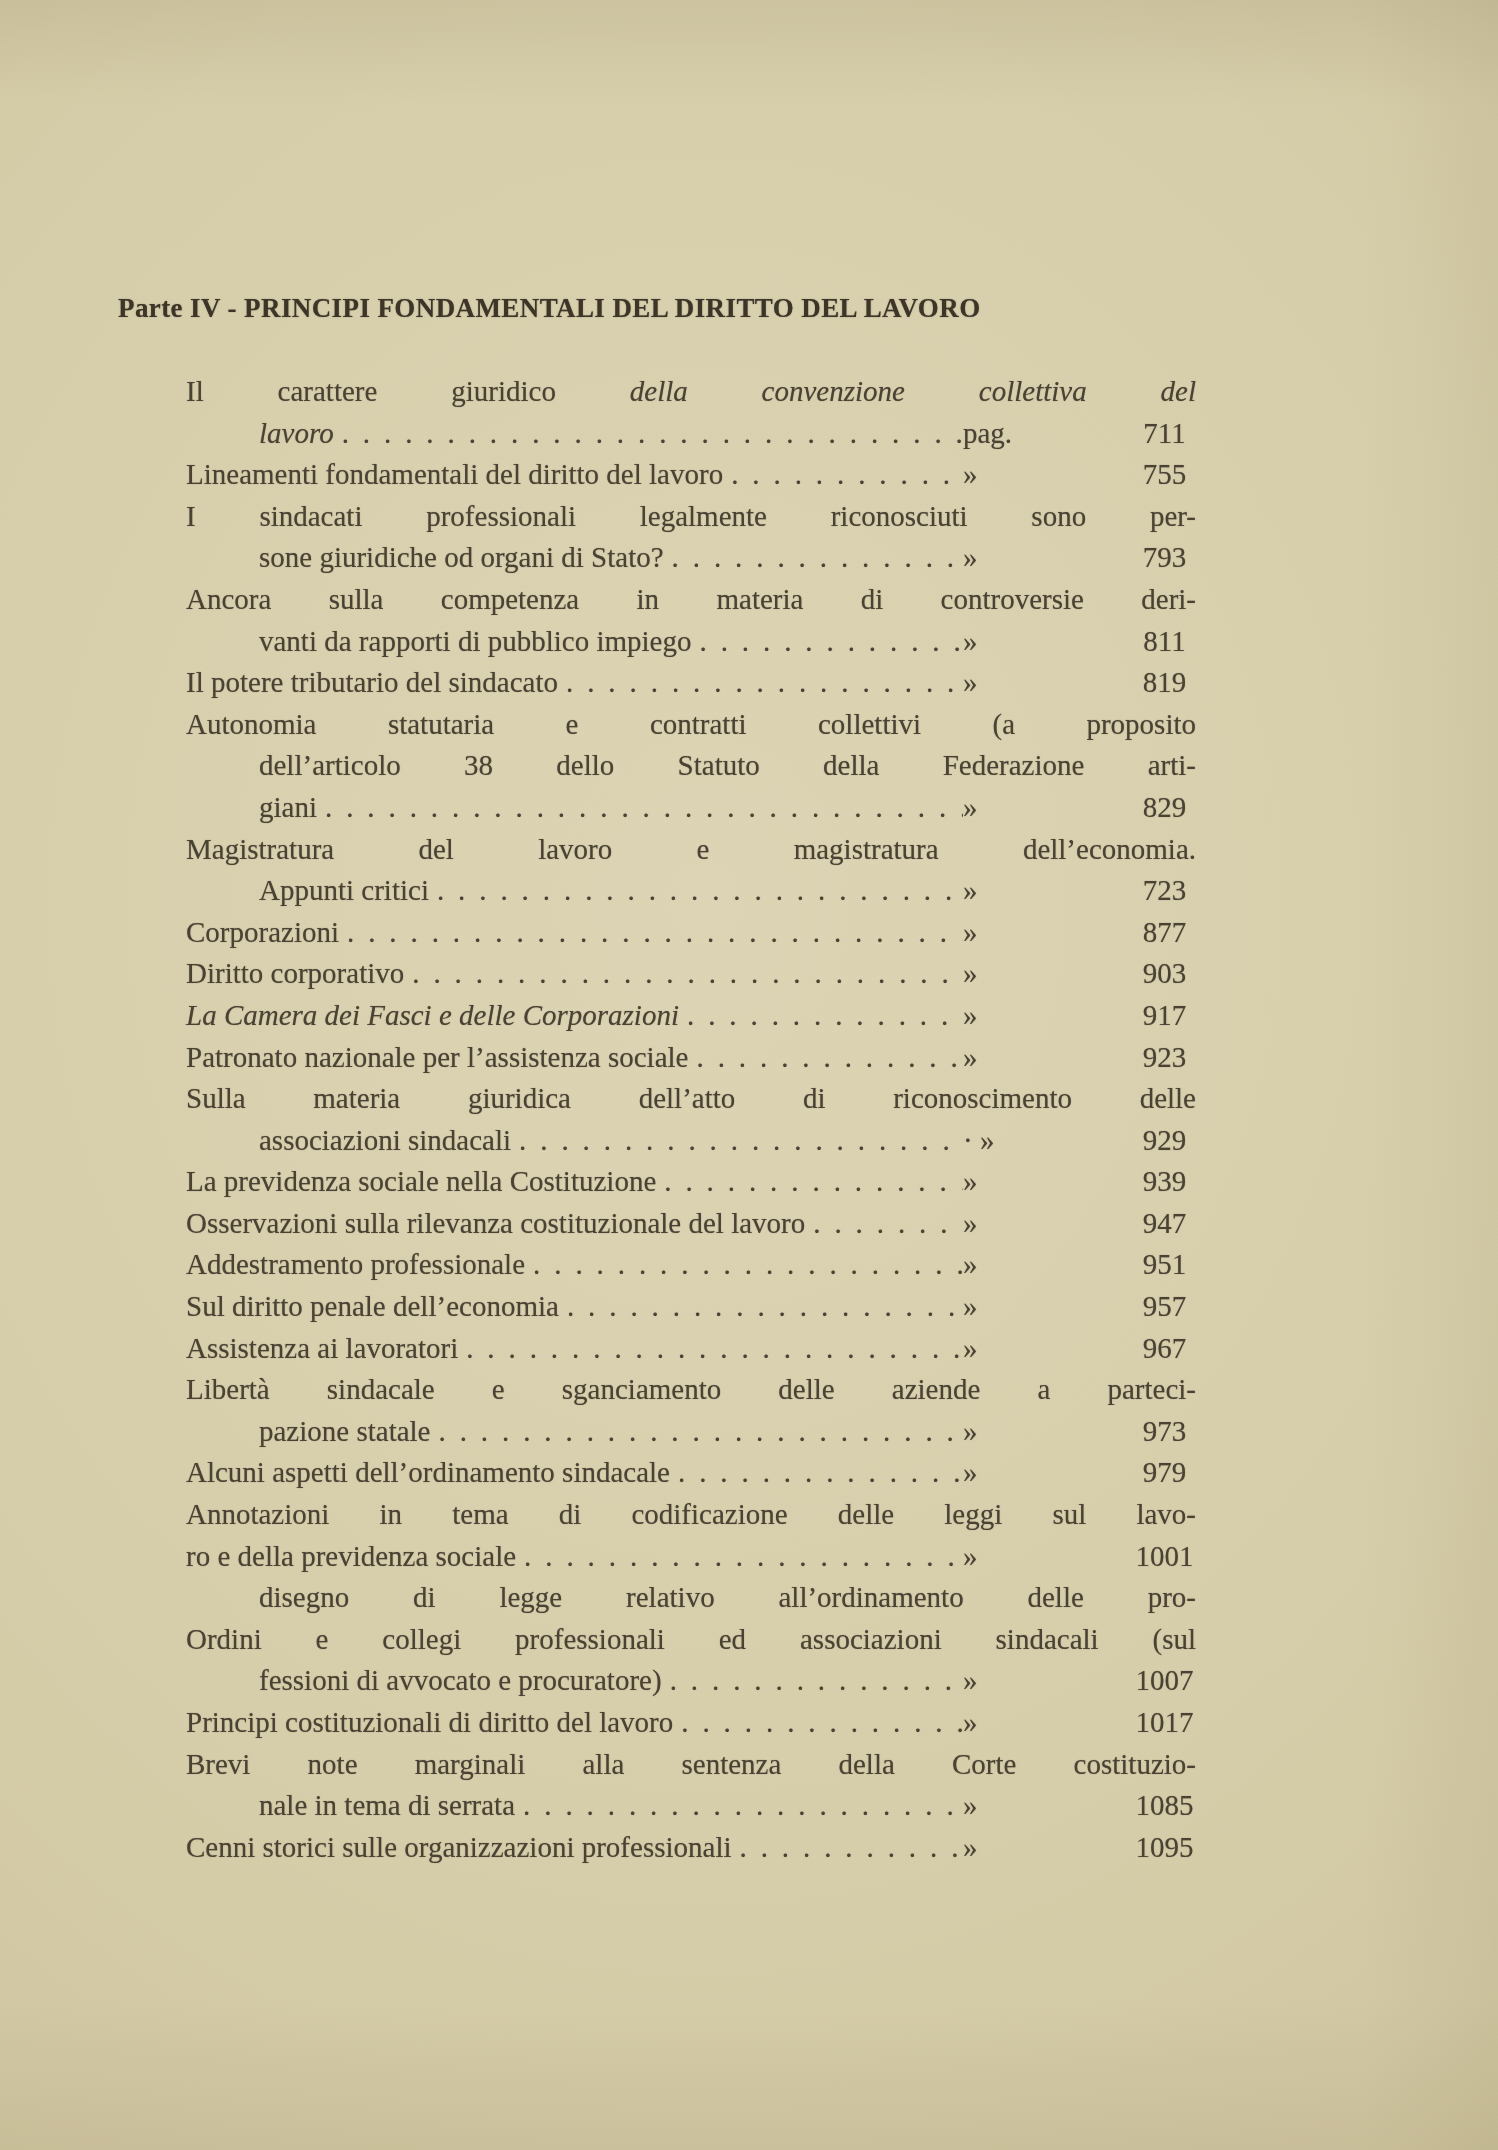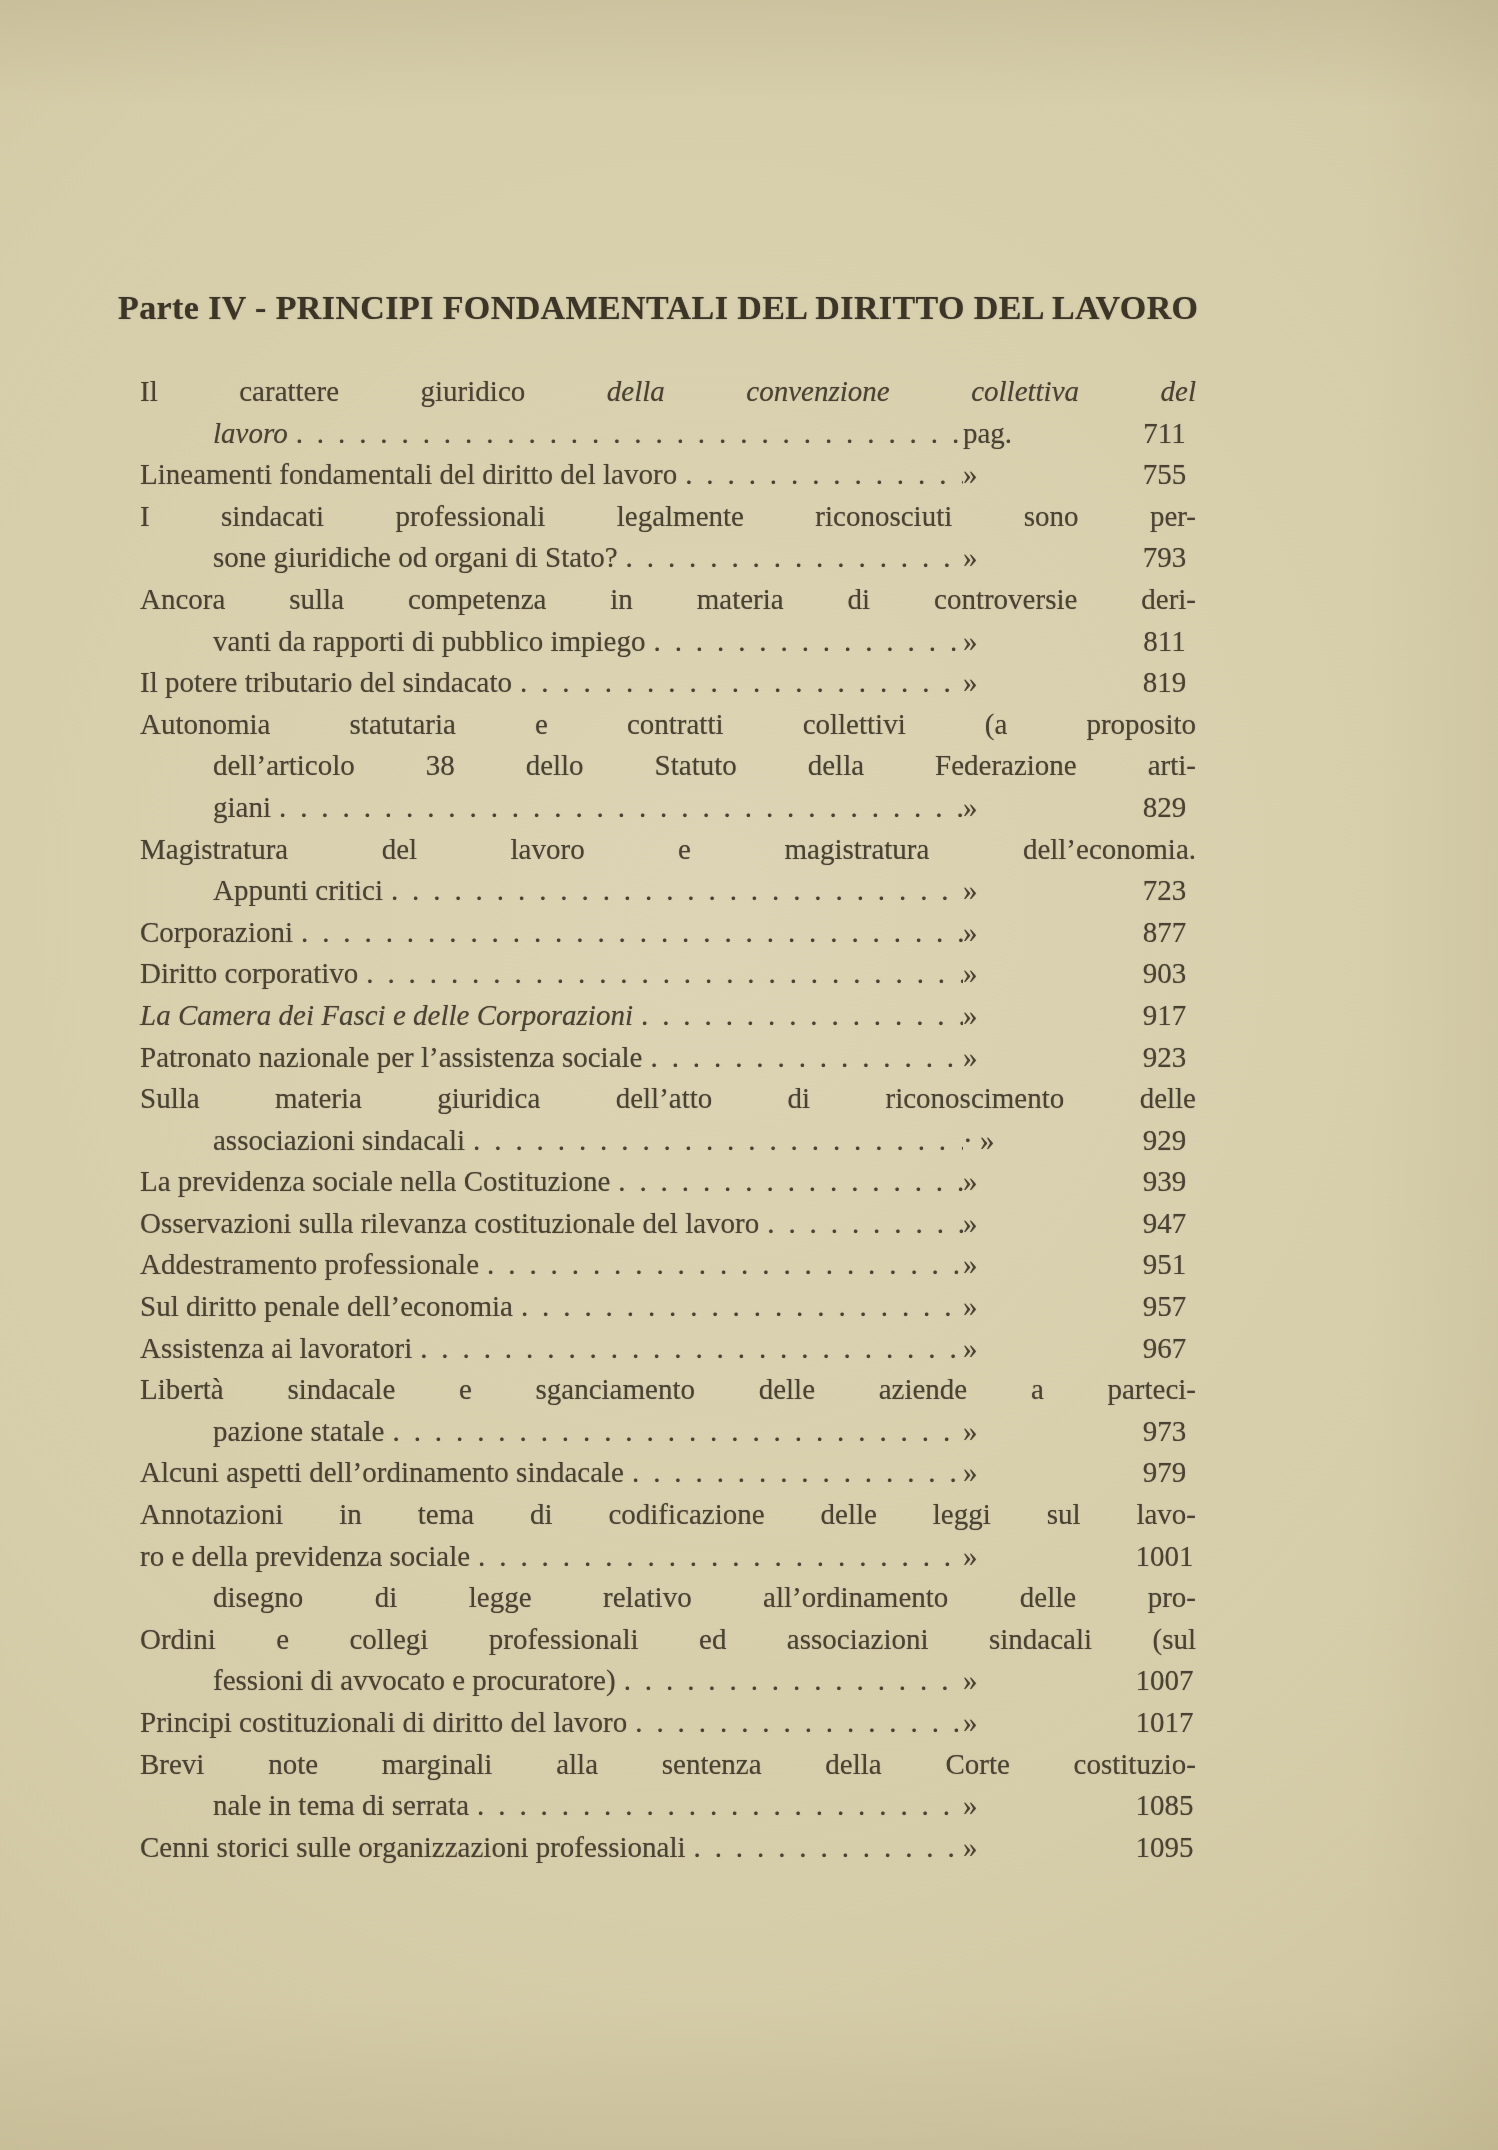--- a/index.html
+++ b/index.html
@@ -10,27 +10,27 @@
     font-family:"Liberation Serif","DejaVu Serif",serif;
     color:var(--ink,#4a4233);
     background:
       linear-gradient(to bottom, rgba(125,110,70,0.12), rgba(125,110,70,0) 5%),
       linear-gradient(to top, rgba(125,110,70,0.10), rgba(125,110,70,0) 7%),
       linear-gradient(to left, rgba(125,110,70,0.08), rgba(125,110,70,0) 9%),
       radial-gradient(120% 95% at 47% 42%, var(--paper-light,#dcd4b4) 0%, var(--paper,#d6cdaa) 48%, #cfc59f 78%, var(--paper-dark,#c3b78e) 100%);
   }
   .page-title{
     position:absolute;left:118px;top:288px;
-    font-weight:bold;font-size:34px;line-height:40px;
+    font-weight:bold;font-size:27px;line-height:40px;
     letter-spacing:0.4px;white-space:nowrap;
     color:var(--ink-dark,#3d3628);
     text-shadow:0 0 1.2px rgba(61,54,40,0.55);
   }
   .toc{position:absolute;left:140px;top:371px;width:1056px;}
-  .toc-entry{display:block;}
+  .toc-entry{display:block;margin-left:46px;}
   .toc-line{
     display:flex;align-items:baseline;
     height:41.6px;line-height:41.6px;font-size:29px;
     text-shadow:0 0 1.1px rgba(74,66,51,0.5);
   }
   .toc-line .text{white-space:nowrap;}
   .toc-line.justify .text{
     flex:1 1 auto;white-space:normal;
     text-align:justify;text-align-last:justify;
   }

